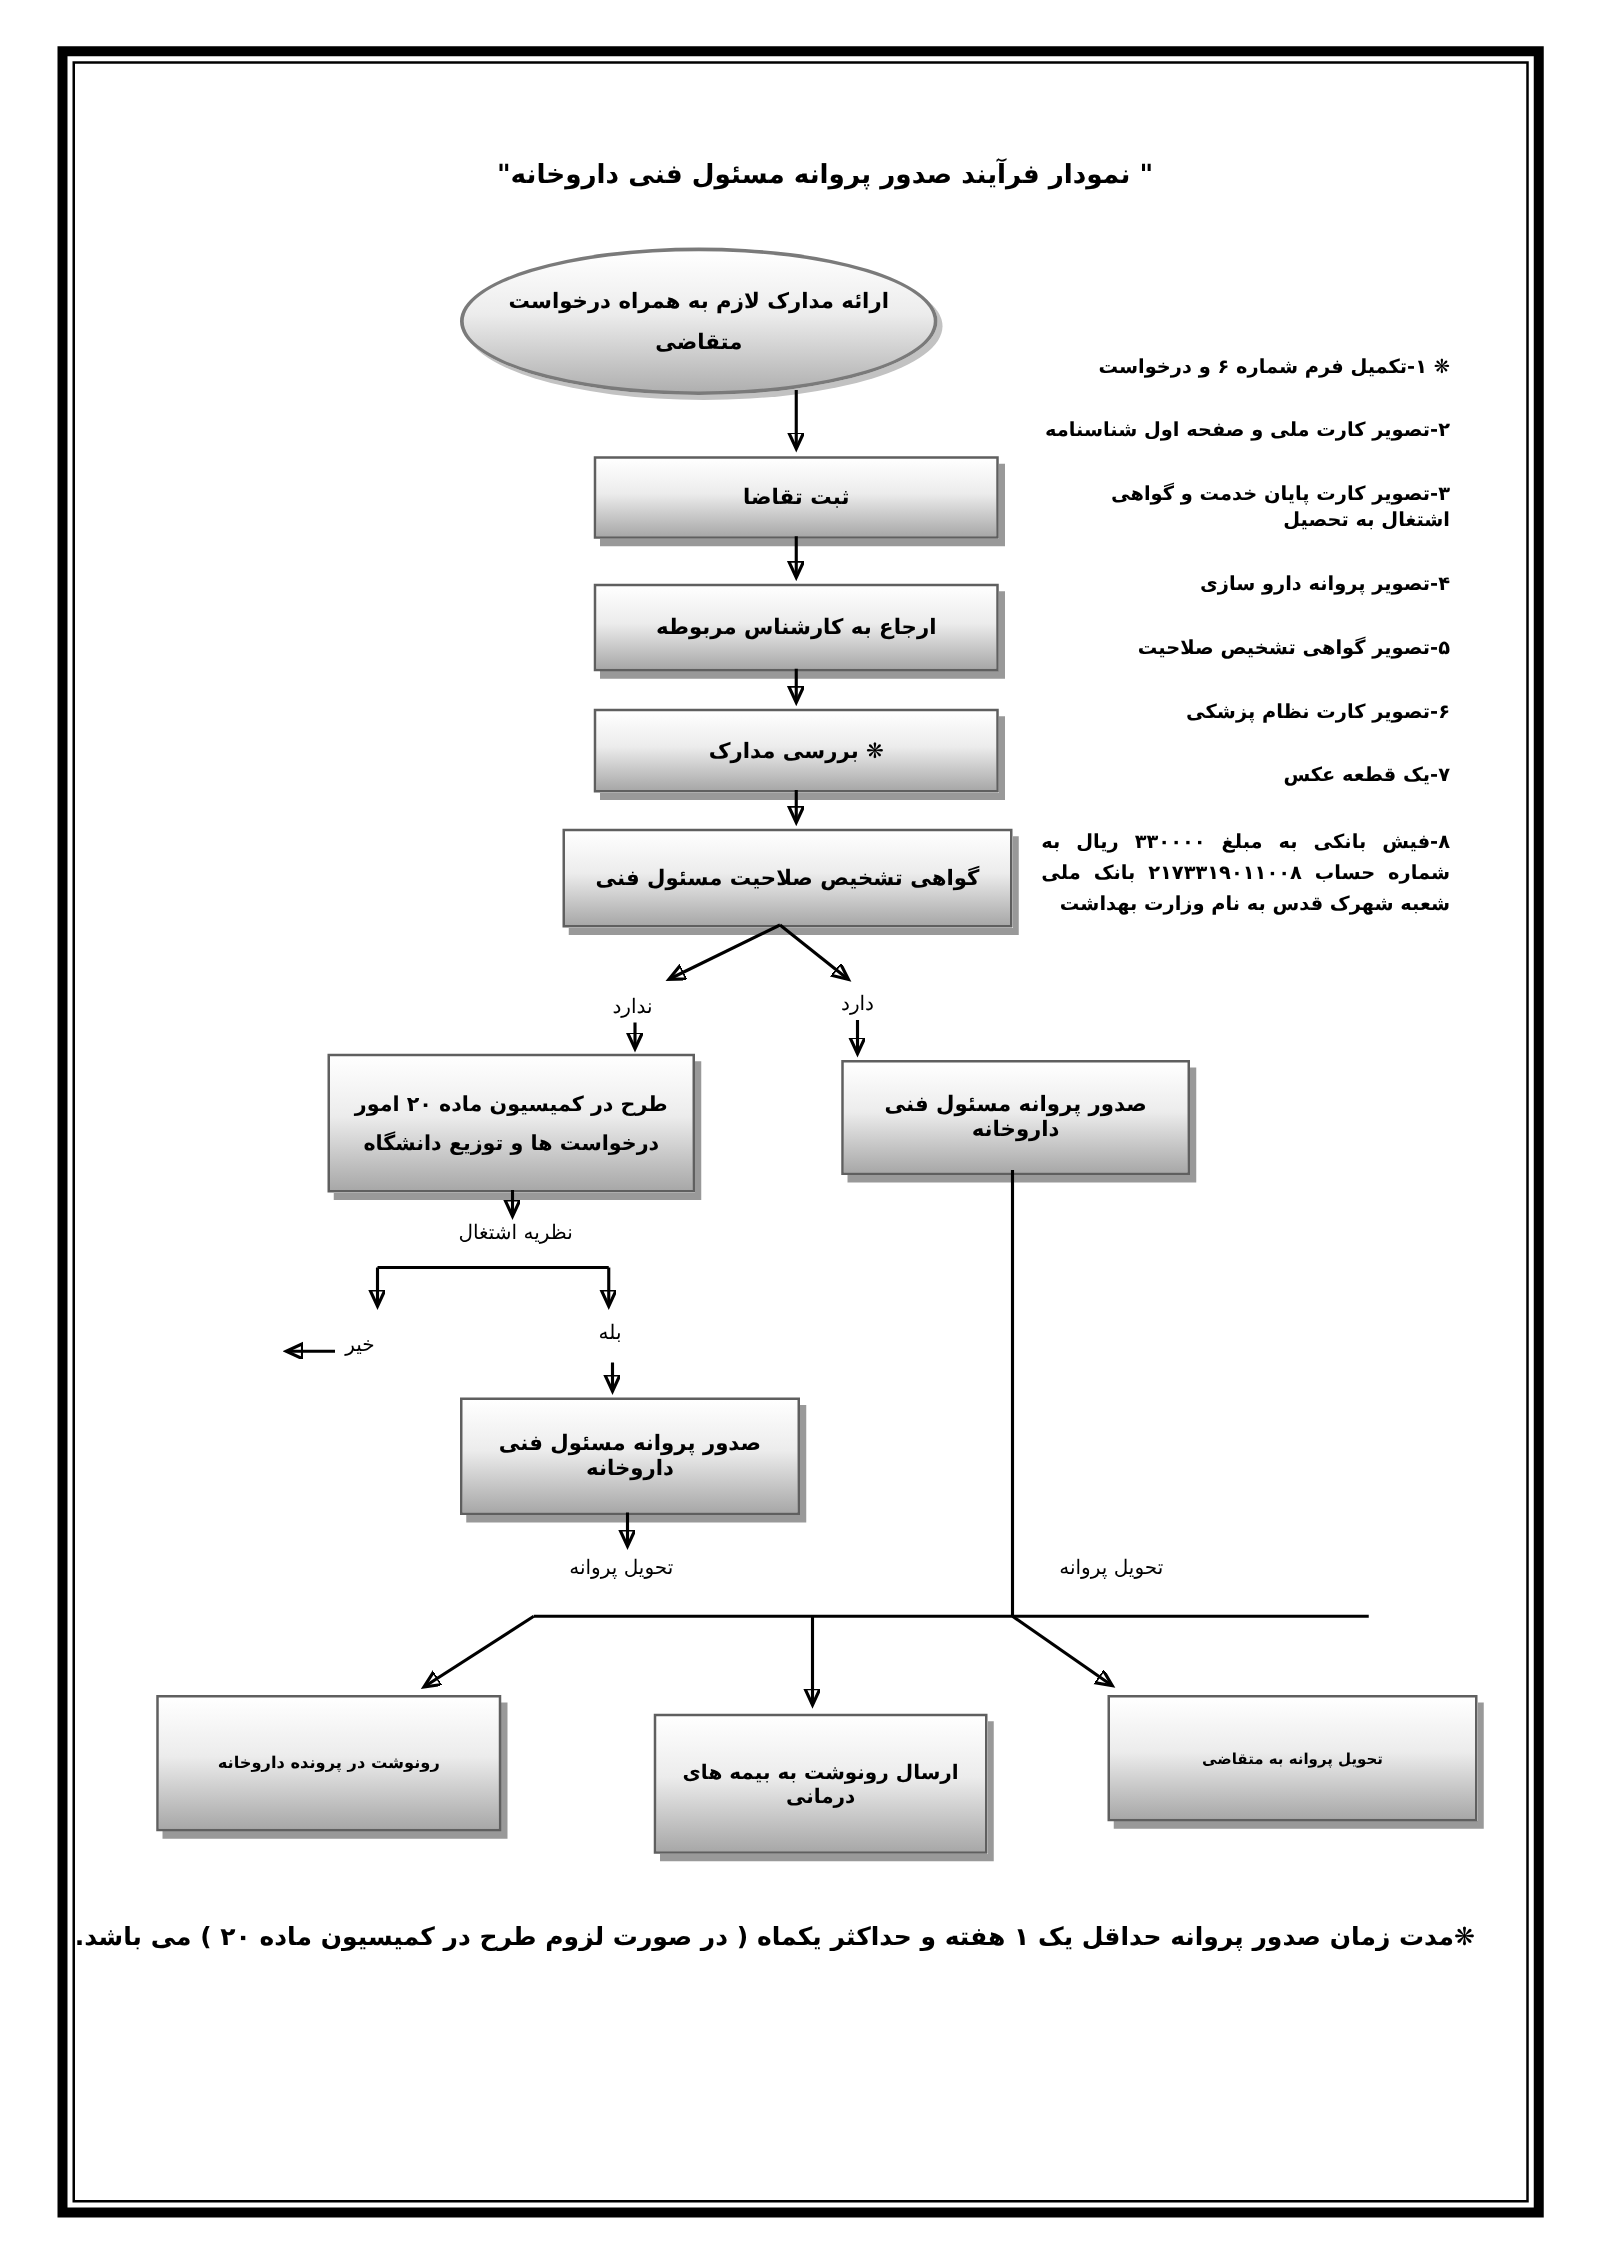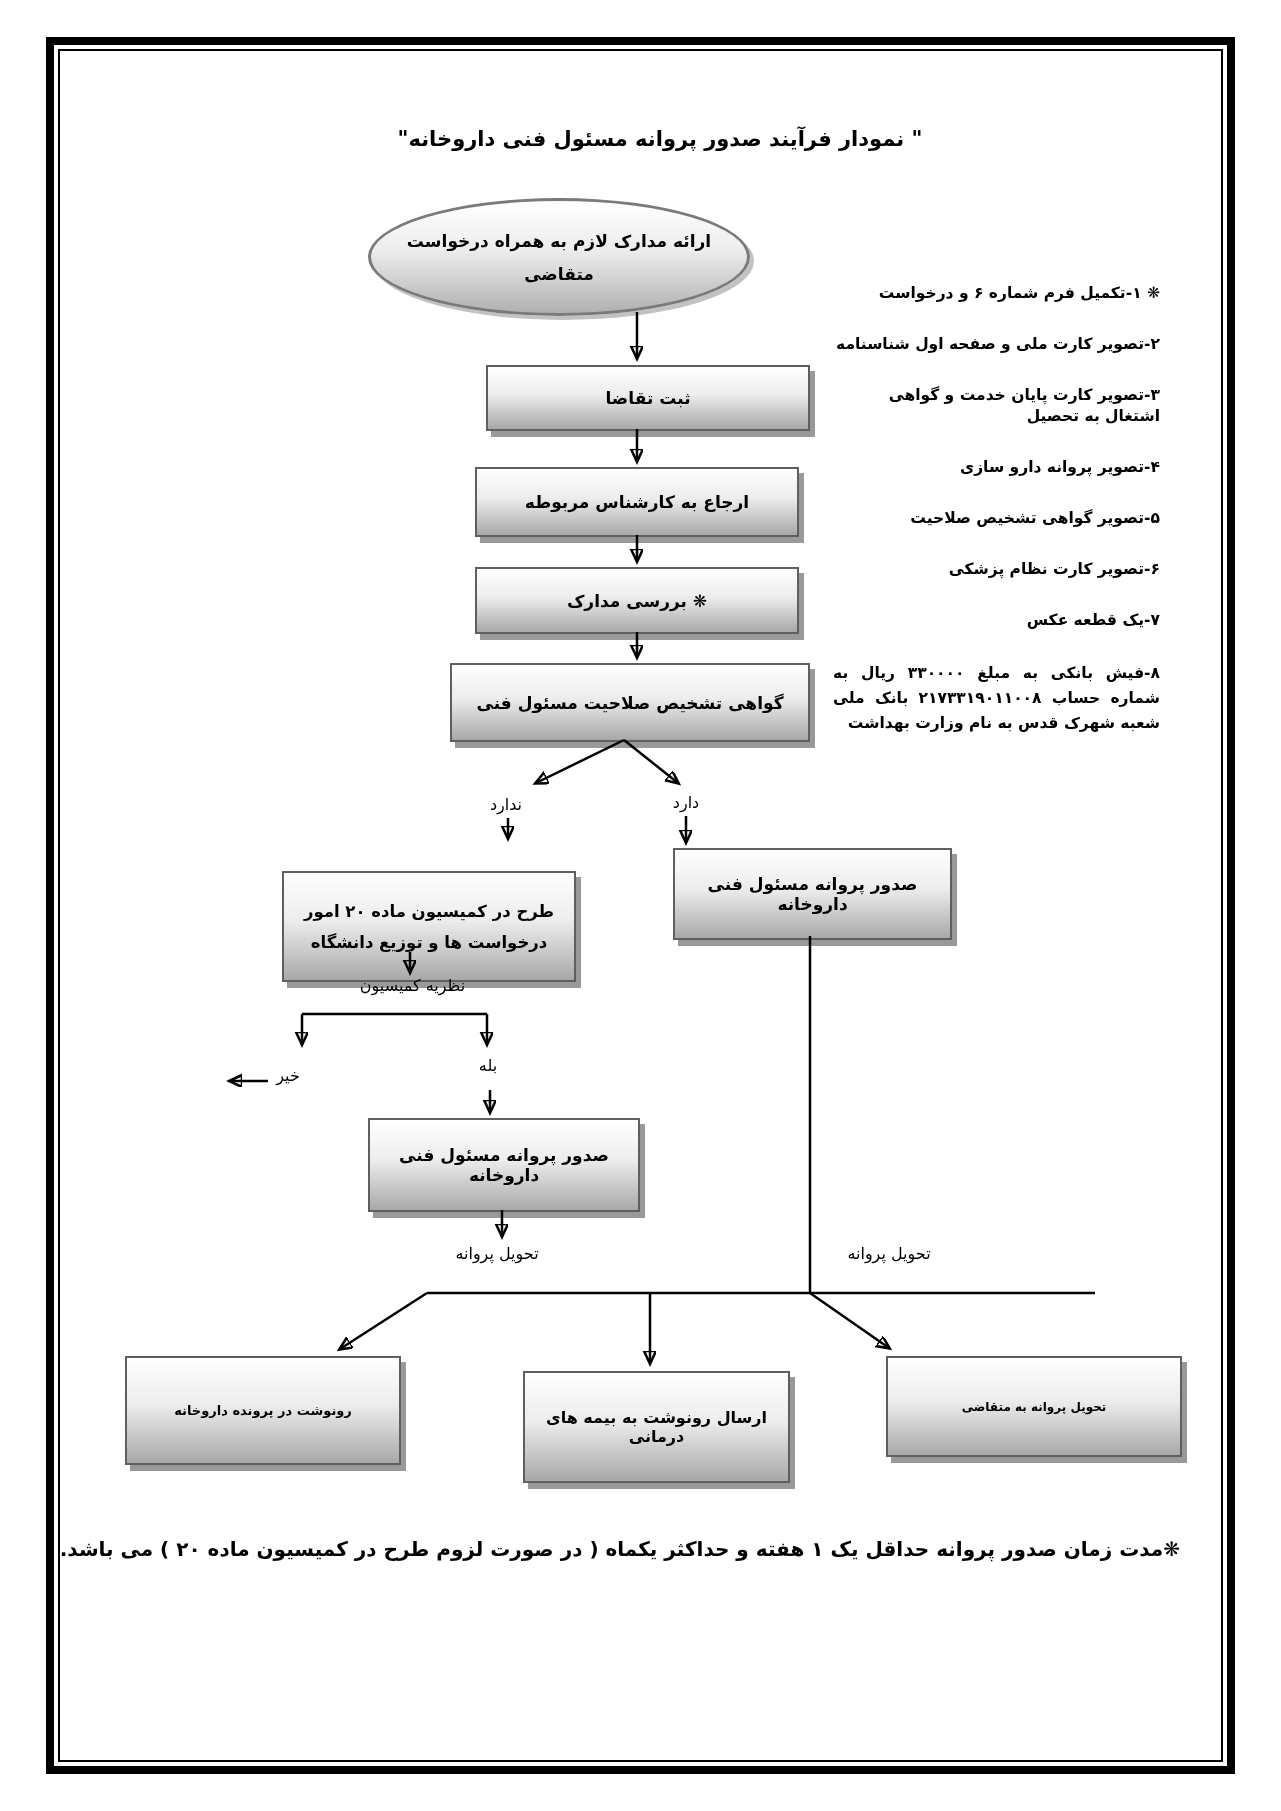--- a/index.html
+++ b/index.html
@@ -64,47 +64,47 @@
     <div class="req">۶-تصویر کارت نظام پزشکی</div>
     <div class="req">۷-یک قطعه عکس</div>
     <div class="req">۸-فیش بانکی به مبلغ ۳۳۰۰۰۰ ریال به شماره حساب ۲۱۷۳۳۱۹۰۱۱۰۰۸ بانک ملی شعبه شهرک قدس به نام وزارت بهداشت</div>
   </div>
 
   <div class="ellipse">
     <span>ارائه مدارک لازم به همراه درخواست</span>
     <span>متقاضی</span>
   </div>
 
-  <div class="fbox" style="left:486px;top:365px;width:320px;height:62px;">ثبت تقاضا</div>
+  <div class="fbox" style="left:475px;top:365px;width:320px;height:62px;">ثبت تقاضا</div>
 
   <div class="fbox" style="left:475px;top:467px;width:320px;height:66px;">ارجاع به کارشناس مربوطه</div>
 
   <div class="fbox" style="left:475px;top:567px;width:320px;height:63px;">❋ بررسی مدارک</div>
 
   <div class="fbox" style="left:450px;top:663px;width:356px;height:75px;">گواهی تشخیص صلاحیت مسئول فنی</div>
 
-  <div class="fbox" style="left:282px;top:843px;width:290px;height:107px;font-size:16.5px;margin-top:28px;">
+  <div class="fbox" style="left:262px;top:843px;width:290px;height:107px;font-size:16.5px;">
     <span>طرح در کمیسیون ماده ۲۰ امور</span>
     <span>درخواست ها و توزیع دانشگاه</span>
   </div>
 
   <div class="fbox" style="left:673px;top:848px;width:275px;height:88px;">صدور پروانه مسئول فنی داروخانه</div>
 
 
   <div class="fbox" style="left:368px;top:1118px;width:268px;height:90px;">صدور پروانه مسئول فنی داروخانه</div>
 
   <div class="fbox" style="left:125px;top:1356px;width:272px;height:105px;font-size:13px;">رونوشت در پرونده داروخانه</div>
 
   <div class="fbox" style="left:523px;top:1371px;width:263px;height:108px;font-size:16px;">ارسال رونوشت به بیمه های درمانی</div>
 
   <div class="fbox" style="left:886px;top:1356px;width:292px;height:97px;font-size:12px;">تحویل پروانه به متقاضی</div>
 
   <div class="flabel" style="left:470px;top:795px;width:72px;">ندارد</div>
   <div class="flabel" style="left:650px;top:793px;width:72px;">دارد</div>
-  <div class="flabel" style="left:330px;top:976px;width:165px;">نظریه کمیسیون</div>
+  <div class="flabel" style="left:330px;top:976px;width:165px;">نظریه اشتغال</div>
   <div class="flabel" style="left:258px;top:1066px;width:60px;">خیر</div>
   <div class="flabel" style="left:458px;top:1056px;width:60px;">بله</div>
   <div class="flabel" style="left:432px;top:1244px;width:130px;">تحویل پروانه</div>
   <div class="flabel" style="left:824px;top:1244px;width:130px;">تحویل پروانه</div>
 
   <svg class="connectors" viewBox="0 0 1281 1811">
     <defs>
       <marker id="ah" markerUnits="userSpaceOnUse" markerWidth="16" markerHeight="14" refX="12" refY="6" orient="auto">
         <path d="M0,0 L13,6 L0,12 Z" fill="#000" stroke="none"></path>
       </marker>

